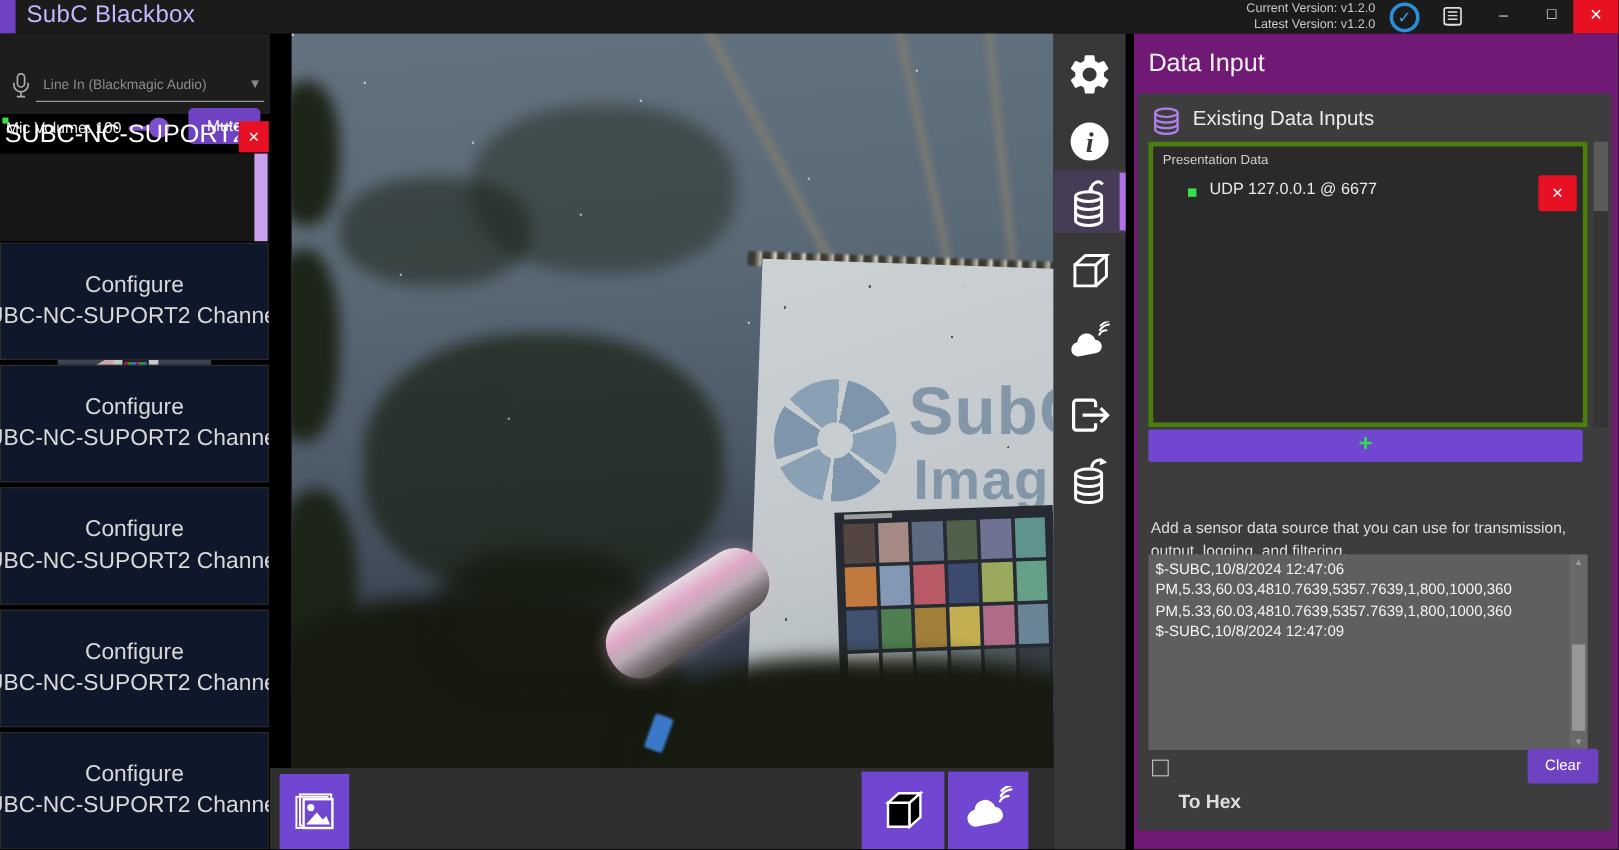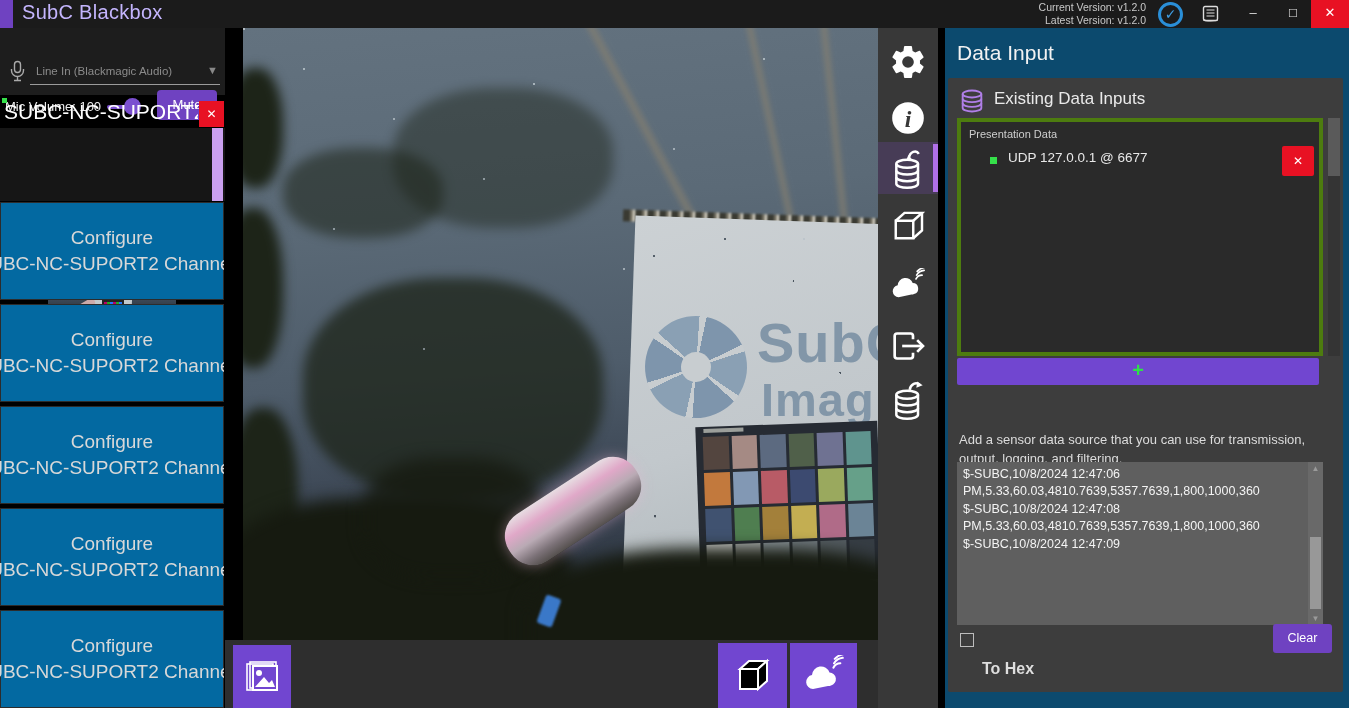--- a/index.html
+++ b/index.html
@@ -33,21 +33,21 @@
   #chan-dot { left:2px; top:98px; width:5px; height:5px; background:#35e04a; }
   #chan-title { left:4px; top:100px; width:194px; height:27px; font-size:21px; color:#fff; white-space:nowrap; overflow:hidden; }
   #chan-close { left:199px; top:101px; width:25px; height:26px; background:#e81123; color:#fff; font-size:12px; font-weight:bold; text-align:center; line-height:26px; }
   #thumb-row { left:0; top:128px; width:225px; height:73px; background:#161616; }
   #thumb { left:48px; top:130px; width:128px; height:70px; overflow:hidden; background:linear-gradient(180deg,#5a6a7a 0%,#4a5a6a 45%,#2c3540 75%,#141a14 100%); }
   .thumb-placard { position:absolute; left:44px; top:22px; width:40px; height:40px; background:#c3c9cc; transform:rotate(2deg); }
   .thumb-cc { position:absolute; left:54px; top:42px; width:22px; height:14px; background:repeating-linear-gradient(90deg,#b06,#b06 3px,#2a2 3px,#2a2 6px,#27f 6px,#27f 9px); border:2px solid #222; }
   .thumb-cyl { position:absolute; left:26px; top:44px; width:22px; height:8px; background:#caa; transform:rotate(-30deg); border-radius:4px; }
   #thumb-scroll { left:212px; top:128px; width:11px; height:73px; background:#caa0ef; }
   #configure-list { left:0; top:202px; width:224px; height:506px; display:flex; flex-direction:column; gap:4px; overflow:hidden; }
-  .cfg-block { width:224px; height:98px; flex:0 0 98px; background:#0369a1; border:1px solid #2c2c2c; display:flex; flex-direction:column; justify-content:center; align-items:center; }
+  .cfg-block { width:224px; height:98px; flex:0 0 98px; background:#0f172a; border:1px solid #2c2c2c; display:flex; flex-direction:column; justify-content:center; align-items:center; }
   .cfg-line { font-size:19px; line-height:26px; color:#d8d8d8; white-space:nowrap; }
 
   
   #video { left:243px; top:28px; width:635px; height:612px; overflow:hidden; background:linear-gradient(175deg,#63727f 0%,#5b6a77 30%,#4e5c6a 55%,#3a4452 75%,#252c35 100%); }
   .rope { position:absolute; background:linear-gradient(90deg,rgba(120,115,100,.0),rgba(135,128,112,.75),rgba(120,115,100,.0)); filter:blur(2px); }
   #rope1 { left:400px; top:-20px; width:14px; height:260px; transform:rotate(-28deg); }
   #rope2 { left:520px; top:-20px; width:12px; height:220px; transform:rotate(-12deg); }
   #rope3 { left:585px; top:-20px; width:12px; height:230px; transform:rotate(-6deg); }
   .kelp { position:absolute; background:#1d2418; border-radius:45%; filter:blur(6px); }
   #placard { left:386px; top:192px; width:260px; height:368px; background:linear-gradient(160deg,#ccd1d4 0%,#c2c8cc 55%,#aeb6ba 100%); transform:rotate(2deg);
@@ -77,21 +77,21 @@
   #btn-cube { left:493px; top:3px; width:69px; height:65px; }
   #btn-cloud { left:565px; top:3px; width:67px; height:65px; }
 
   
   #toolbar { left:878px; top:28px; width:60px; height:680px; background:#383838; }
   .tool { position:absolute; left:0; width:60px; height:52px; display:flex; align-items:center; justify-content:center; }
   .tool.selected { background:#473c56; }
   .tool.selected::after { content:""; position:absolute; right:0; top:2px; width:5px; height:48px; background:#b070e8; }
 
   
-  #right-panel { left:945px; top:28px; width:404px; height:680px; background:#0c4a6e; }
+  #right-panel { left:945px; top:28px; width:404px; height:680px; background:#701a75; }
   #di-title { left:12px; top:13px; font-size:21px; color:#f2f2f2; }
   #di-card { left:3px; top:50px; width:395px; height:614px; background:#3d3d3d; border-radius:2px; }
   #card-head-icon { left:10px; top:9px; }
   #card-head-title { left:46px; top:11px; font-size:17px; color:#eaeaea; }
   #inputs-panel { left:9px; top:40px; width:366px; height:238px; background:#2a2a2a; border:4px solid #4d7c0f; }
   #group-label { left:8px; top:6px; font-size:11px; color:#cecece; }
   #input-dot { left:29px; top:35px; width:7px; height:7px; background:#35e04a; }
   #input-label { left:47px; top:28px; font-size:13.5px; color:#e8e8e8; }
   #input-delete { left:321px; top:24px; width:32px; height:30px; background:#e81123; border-radius:2px; color:#fff; font-size:12px; font-weight:bold; text-align:center; line-height:30px; }
   #card-scroll-track { left:380px; top:40px; width:12px; height:238px; background:#343434; }
@@ -373,21 +373,20 @@
       </div>
 
       <div id="add-btn" class="abs">+</div>
       <div id="add-desc" class="abs">Add a sensor data source that you can use for transmission, output, logging, and filtering.</div>
 
       <div id="log-panel" class="abs">
         <div id="log-lines">
 
         <div class="log-line">$-SUBC,10/8/2024 12:47:06</div>
             <div class="log-line">PM,5.33,60.03,4810.7639,5357.7639,1,800,1000,360</div>
-            <div class="log-line">$-SUBC,10/8/2024 12:47:08</div>
             <div class="log-line">PM,5.33,60.03,4810.7639,5357.7639,1,800,1000,360</div>
             <div class="log-line">$-SUBC,10/8/2024 12:47:09</div>
           </div>
         <div id="log-scroll">
           <div class="log-arrow" style="top:2px;">▲</div>
           <div id="log-thumb"></div>
           <div class="log-arrow" style="bottom:2px;">▼</div>
         </div>
       </div>
 

